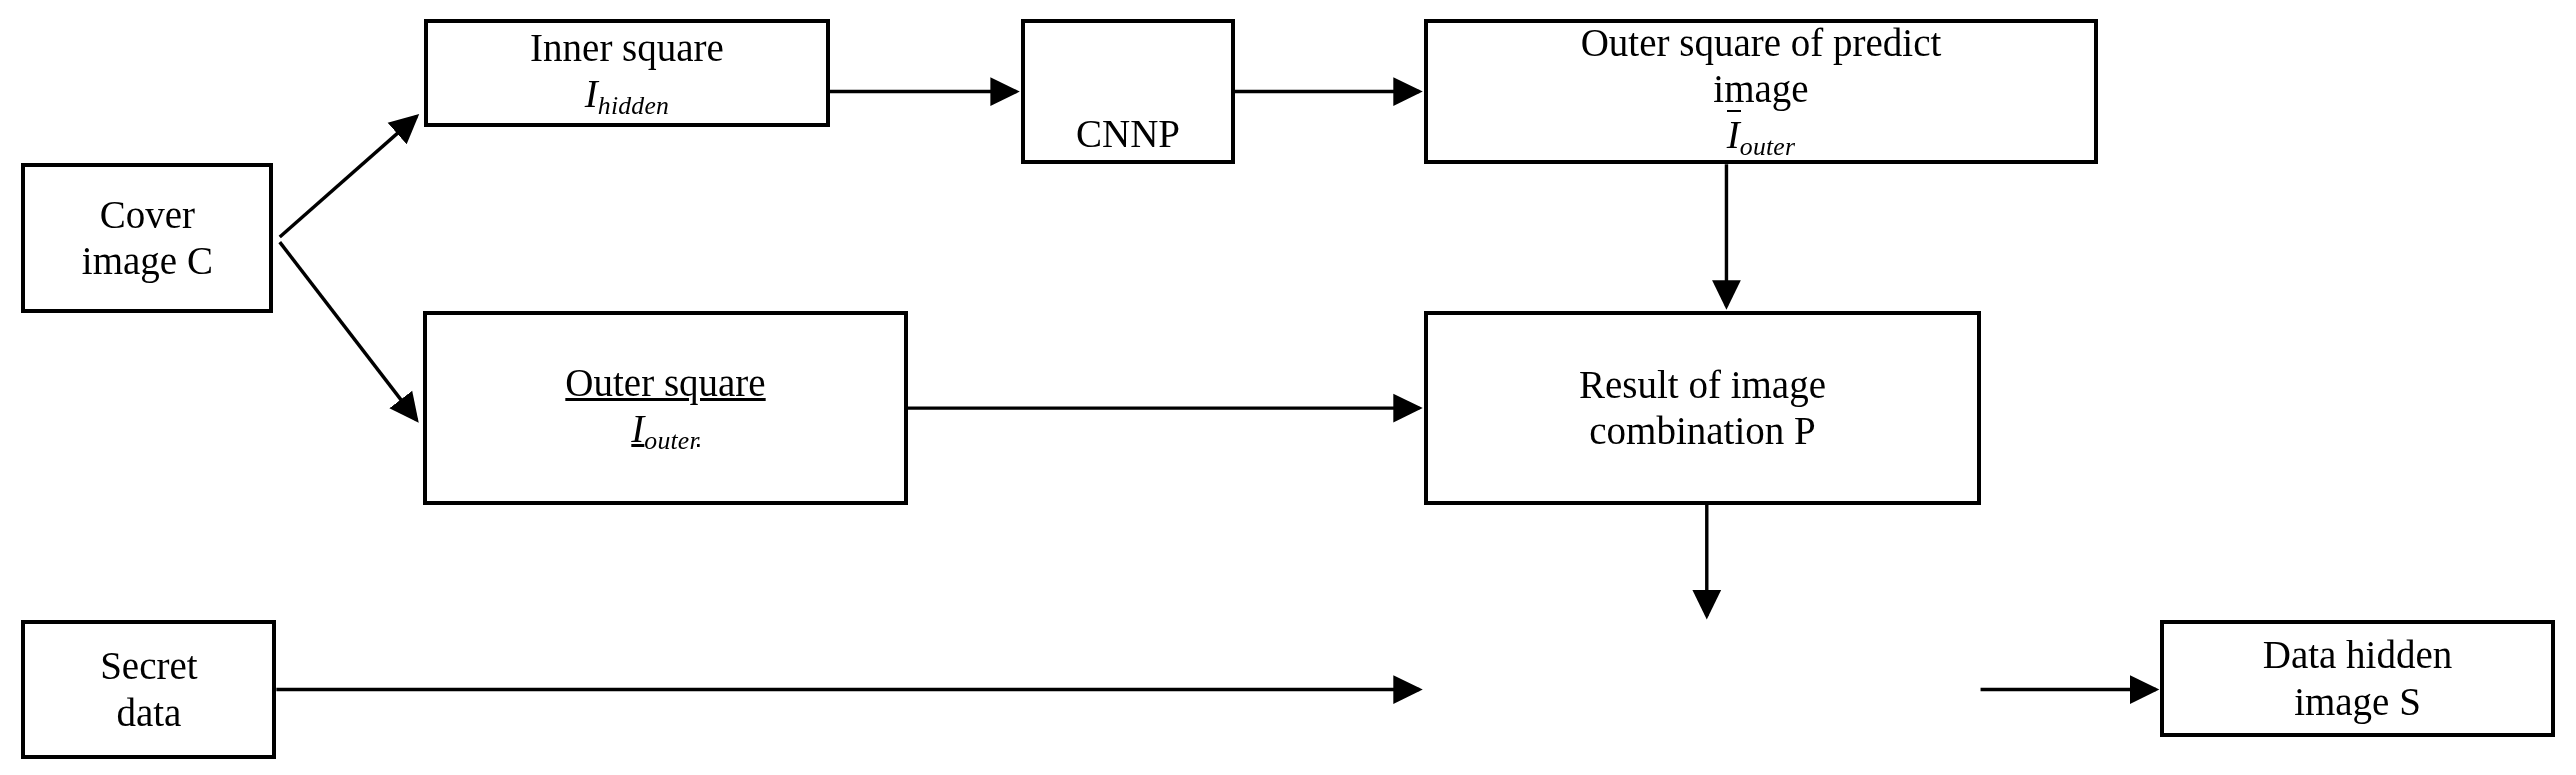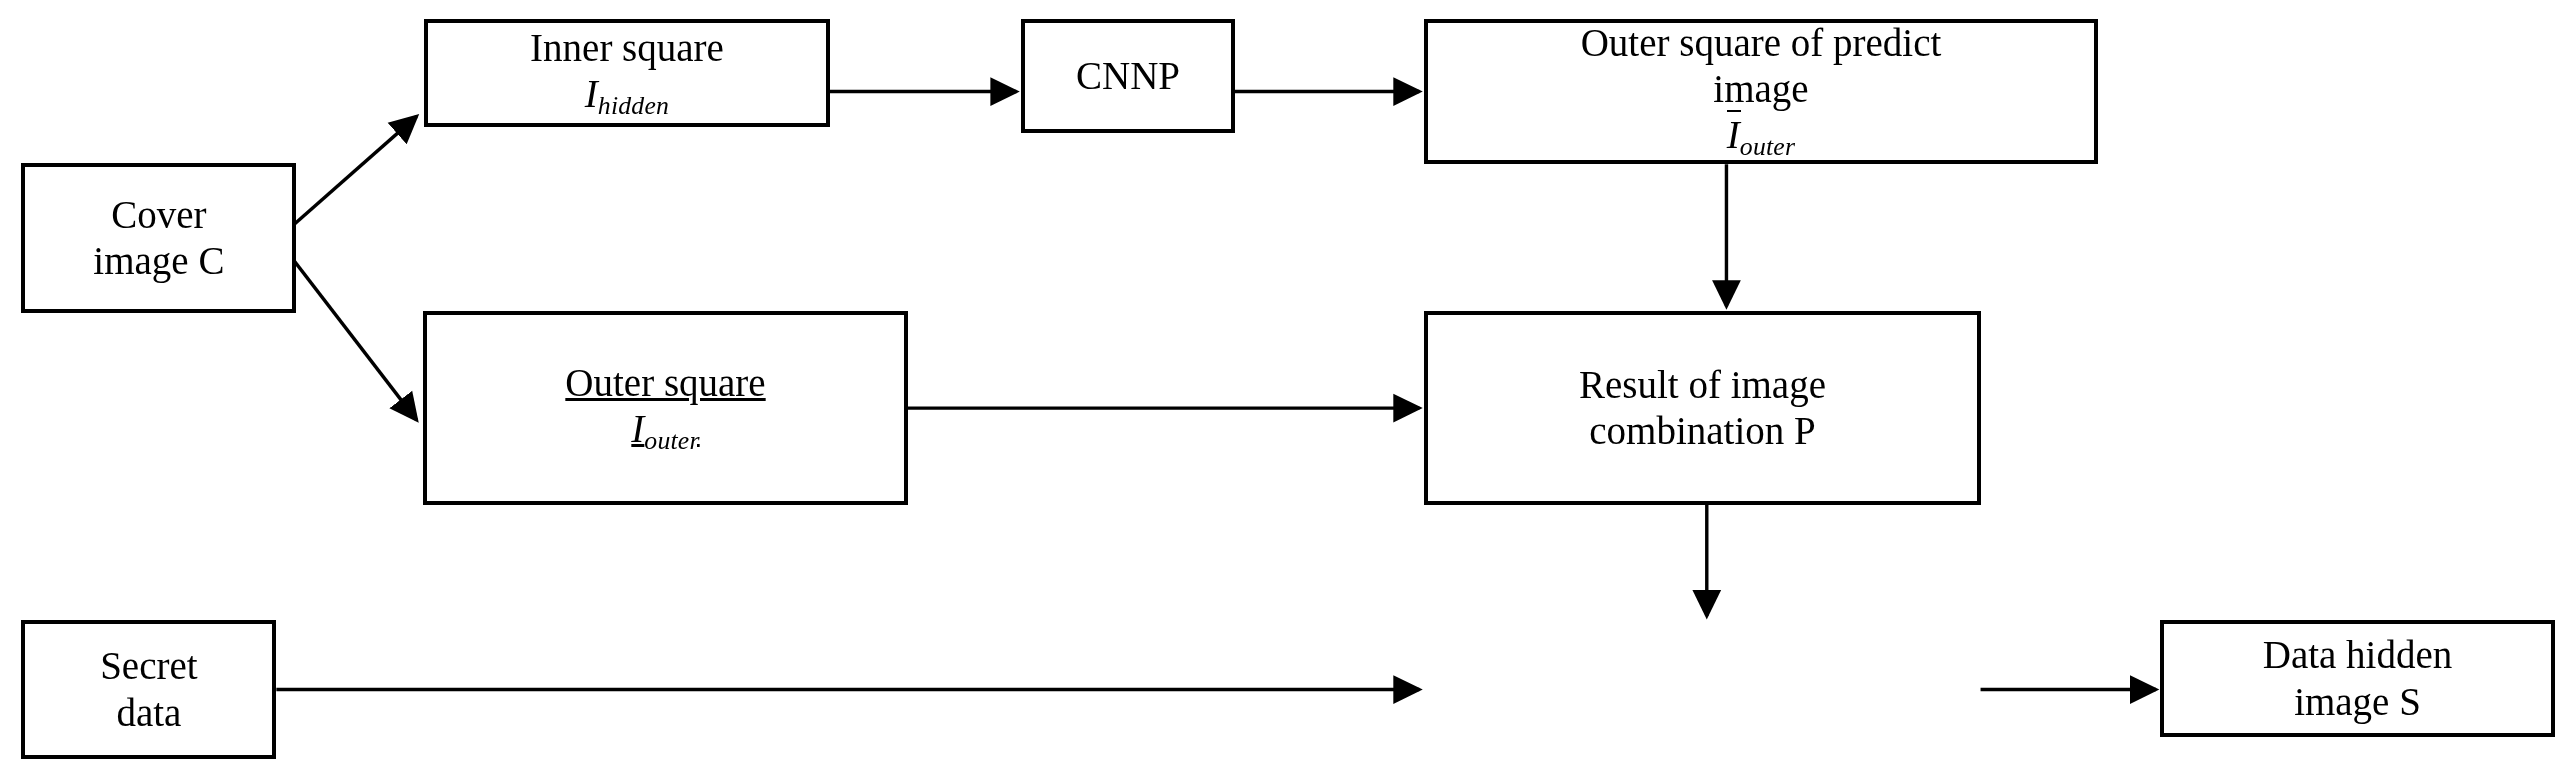--- a/index.html
+++ b/index.html
@@ -93,35 +93,35 @@
 
     <line x1="968" y1="477" x2="1659" y2="477" stroke="#000" stroke-width="4" marker-end="url(#ah)"></line>
 
     <line x1="1995" y1="590" x2="1995" y2="720" stroke="#000" stroke-width="4" marker-end="url(#ah)"></line>
 
     <line x1="323" y1="806" x2="1659" y2="806" stroke="#000" stroke-width="4" marker-end="url(#ah)"></line>
 
     <line x1="2315" y1="806" x2="2520" y2="806" stroke="#000" stroke-width="4" marker-end="url(#ah)"></line>
   </svg>
 
-  <div class="node" style="left:21.4px; top:163px; width:275px; height:150px;">
+  <div class="node" style="left:21.4px; top:163px; width:252px; height:150px;">
     <span class="txt">Cover
 image C</span>
   </div>
 
   <div class="node" style="left:424px; top:19px; width:406px; height:108px;">
     <span>
       <span class="txt">Inner square</span>
       <span>
         <var>I</var><span class="sub">hidden</span>
       </span>
     </span>
   </div>
 
-  <div class="node" style="left:1021px; top:19px; width:214px; height:114px;">
+  <div class="node" style="left:1021px; top:19px; width:214px; height:145px;align-items:flex-end;">
     <span class="txt">CNNP</span>
   </div>
 
   <div class="node" style="left:1424px; top:19px; width:674px; height:145px;">
     <span>
       <span class="txt">Outer square of predict
 image</span><span> <span class="ovl">I</span><span class="sub">outer</span></span>
     </span>
   </div>
 

